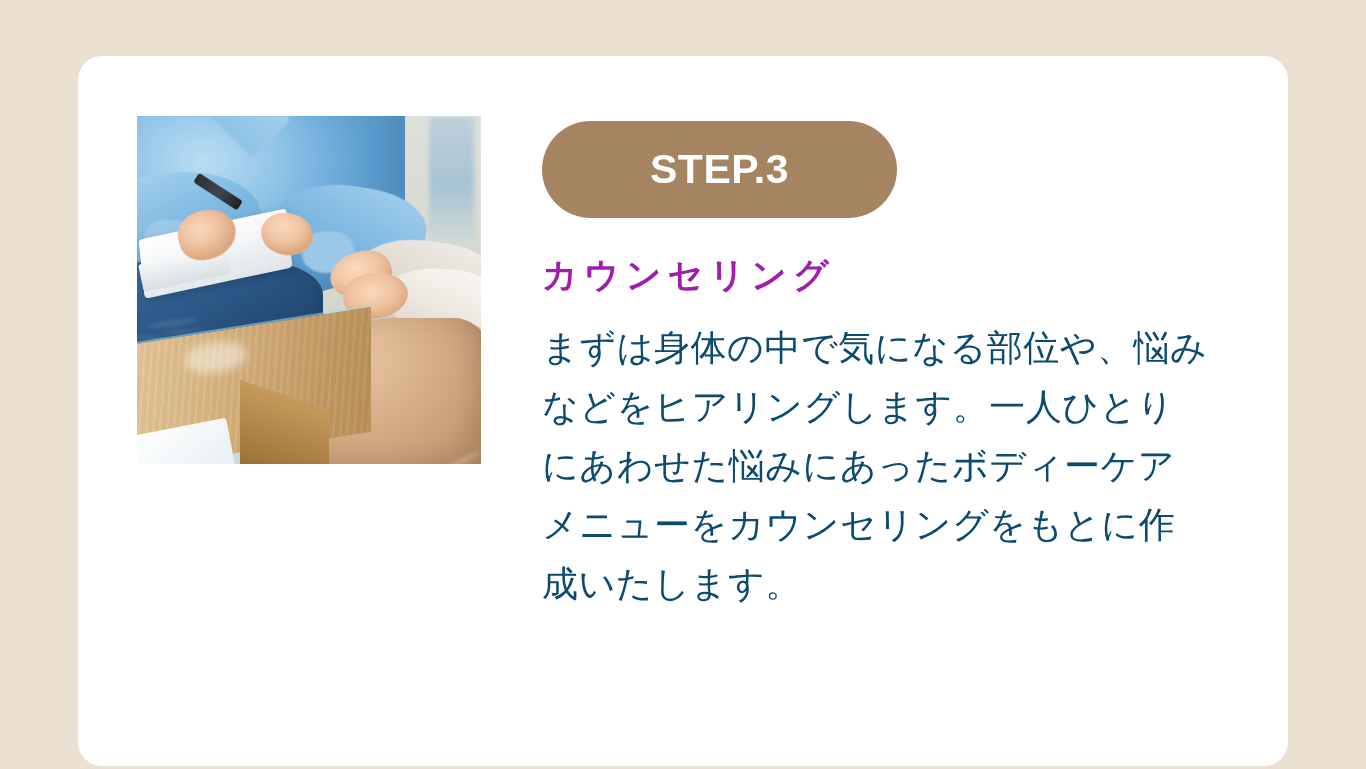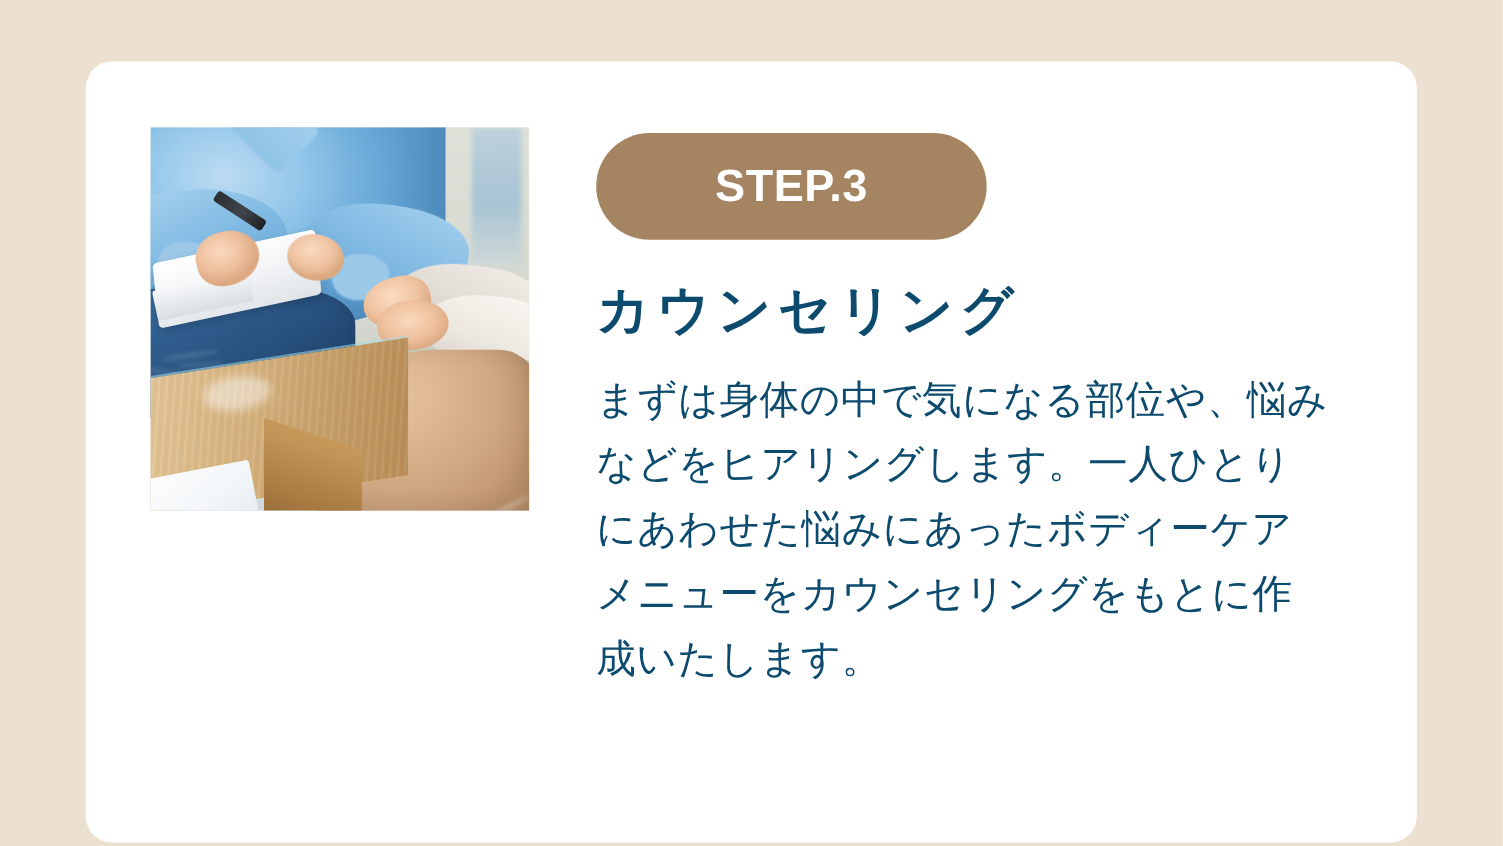--- a/index.html
+++ b/index.html
@@ -309,22 +309,22 @@
     font-size: 41px;
     font-weight: bold;
     letter-spacing: 0.5px;
     line-height: 1;
     font-family: "Liberation Sans", sans-serif;
   }
 
   .heading {
     margin: 0;
     padding: 0;
-    color: #0c4a6e;
-    font-size: 48px;
+    color: #a21caf;
+    font-size: 35px;
     font-weight: bold;
     letter-spacing: 6px;
     line-height: 1.2;
     padding-top: 36px;
     font-family: "DejaVu Sans", "Liberation Sans", sans-serif;
   }
 
   .body-text {
     margin: 0;
     padding-top: 22px;

